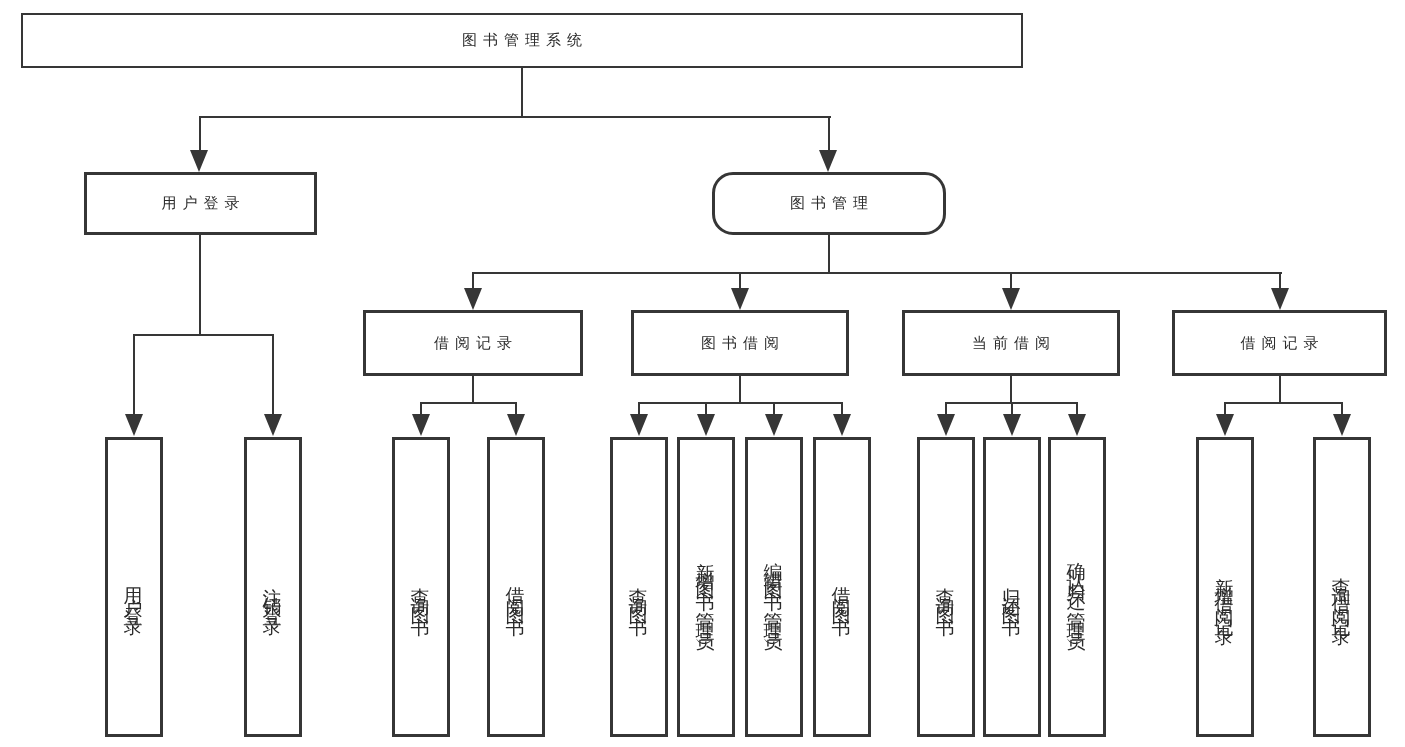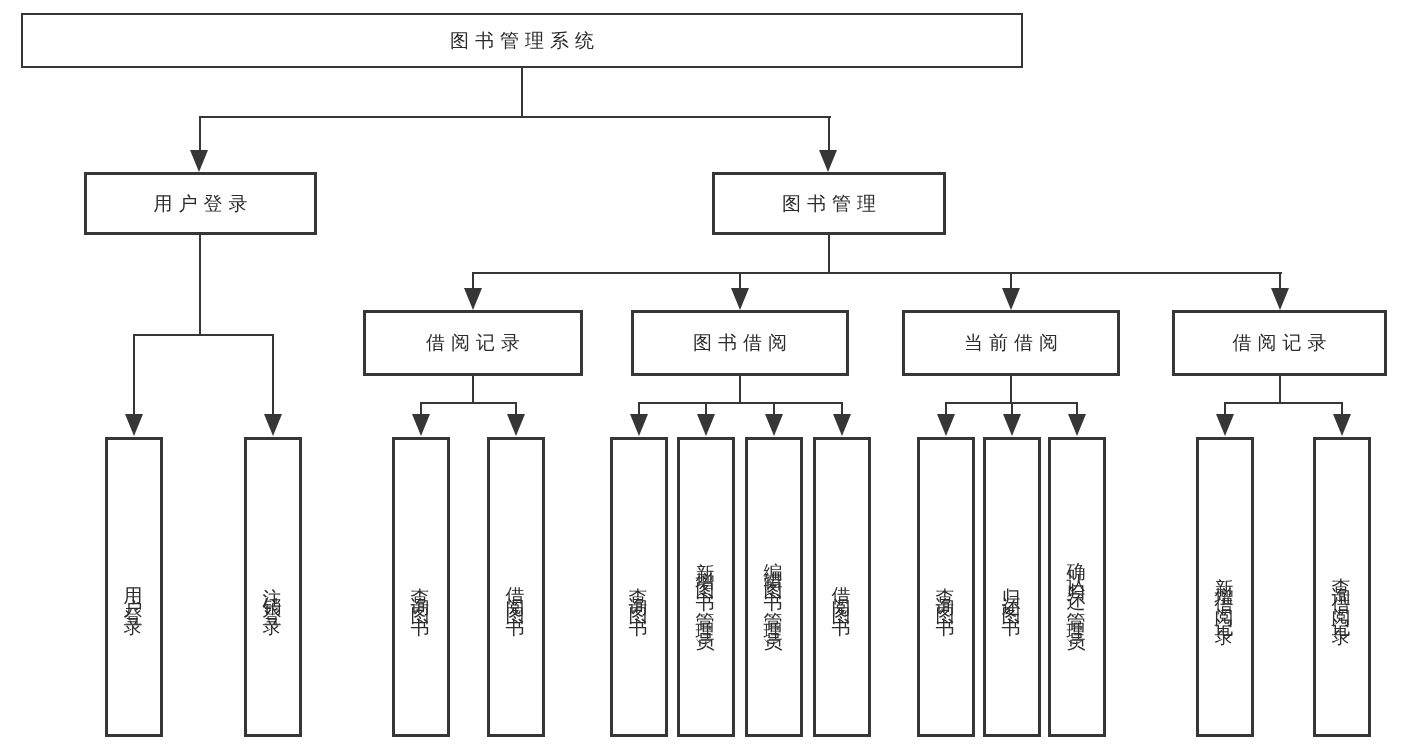--- a/index.html
+++ b/index.html
@@ -7,21 +7,21 @@
   .stage{
     position:relative; width:1405px; height:747px; background:#ffffff;
     font-family:"DejaVu Sans", sans-serif; overflow:hidden; color:#2b2b2b;
   }
   .box{
     position:absolute; border:3px solid #363636; background:#ffffff;
     display:flex; align-items:center; justify-content:center;
   }
   .box--root{ border-width:2px; }
   .hlabel{
-    font-size:19px; letter-spacing:6px; margin-right:-6px;
+    font-size:15px; letter-spacing:6px; margin-right:-6px;
     white-space:nowrap; color:#2b2b2b;
   }
   .vlabel{
     writing-mode:vertical-rl; text-orientation:mixed;
     font-size:19px; letter-spacing:10px; margin-bottom:-10px;
     white-space:nowrap; color:#2b2b2b;
   }
   .line{ position:absolute; background:#363636; }
   .arrow{
     position:absolute; width:0; height:0;
@@ -98,21 +98,21 @@
   <div class="arrow" style="left:1333px; top:414px;"></div>
 
   <div class="box box--root" style="left:21px; top:13px; width:1002px; height:55px;">
     <span class="hlabel">图书管理系统</span>
   </div>
 
   <div class="box" style="left:84px; top:172px; width:233px; height:63px;">
     <span class="hlabel">用户登录</span>
   </div>
 
-  <div class="box" style="left:712px; top:172px; width:234px; height:63px;">
+  <div class="box" style="left:712px; top:172px; width:234px; height:63px;border-radius:21px;">
     <span class="hlabel">图书管理</span>
   </div>
 
   <div class="box" style="left:363px; top:310px; width:220px; height:66px;">
     <span class="hlabel">借阅记录</span>
   </div>
   <div class="box" style="left:631px; top:310px; width:218px; height:66px;">
     <span class="hlabel">图书借阅</span>
   </div>
   <div class="box" style="left:902px; top:310px; width:218px; height:66px;">

